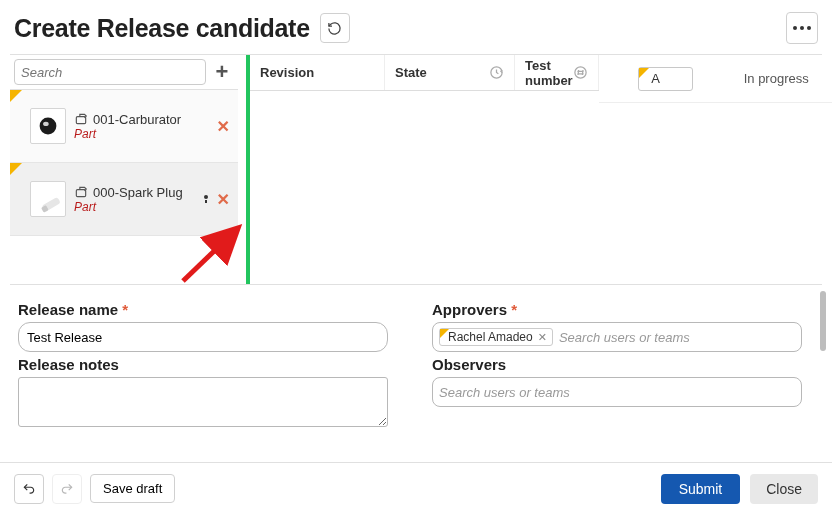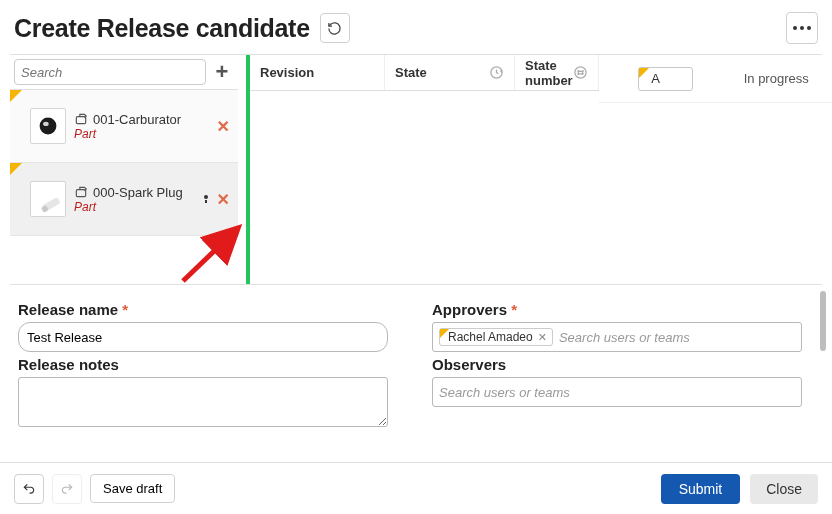--- a/index.html
+++ b/index.html
@@ -48,21 +48,21 @@
   .mini-input .flag { position:absolute; top:0; left:0; width:0; height:0; border-top:10px solid #f5b400; border-right:10px solid transparent; }
   .mini-input .val { font-size:13px; color:#333; padding-left:6px; }
   .head-icon, .cell-icon { color:#999; display:inline-flex; }
 
   .form-area { padding: 16px 8px 8px 8px; display:flex; gap:32px; border-top:1px solid #e0e0e0; position:relative; }
   .form-col { flex:1; display:flex; flex-direction:column; gap:4px; }
   .label { font-size:15px; font-weight:600; color:#222; }
   .req { color: #e05b3a; }
   .text-input { border:1px solid #b8b8b8; border-radius:12px; padding:6px 8px; font-size:13px; height:30px; width: 370px; }
   .textarea { border:1px solid #b8b8b8; border-radius:3px; padding:6px 8px; font-size:13px; height:50px; width:370px; resize:both; }
-  .chips-input { border:1px solid #b8b8b8; border-radius:3px; padding:11px 6px; display:flex; align-items:center; gap:6px; height:30px; width:370px; }
+  .chips-input { border:1px solid #b8b8b8; border-radius:8px; padding:11px 6px; display:flex; align-items:center; gap:6px; height:30px; width:370px; }
   .chip { background:#fff; border:1px solid #ccc; border-radius:3px; padding:1px 5px 1px 8px; display:flex; align-items:center; gap:5px; font-size:12px; position:relative; }
   .chip .flag { position:absolute; top:0; left:0; width:0; height:0; border-top:9px solid #f5b400; border-right:9px solid transparent; }
   .chip .x { color:#888; cursor:pointer; font-size:11px; }
   .chips-placeholder { color:#999; font-style:italic; font-size:13px; }
   .fake-scroll { position:absolute; right:-4px; top:6px; width:6px; height:60px; background:#bdbdbd; border-radius:3px; }
 
   .footer { position:absolute; left:0; right:0; bottom:0; height:52px; border-top:1px solid #e0e0e0; display:flex; align-items:center; justify-content:space-between; padding:0 14px; background:#fff; }
   .foot-left { display:flex; align-items:center; gap:8px; }
   .round-btn { width:30px; height:30px; border:1px solid #d0d0d0; border-radius:4px; background:#fff; display:flex; align-items:center; justify-content:center; cursor:pointer; }
   .round-btn.disabled { opacity:0.35; cursor:default; }
@@ -169,21 +169,21 @@
           <span>State</span>
           <span class="head-icon">
             <svg width="15" height="15" viewBox="0 0 24 24" fill="none" stroke="#aaa" stroke-width="2">
                 <circle cx="12" cy="12" r="9"></circle>
                 <path d="M12 7v5l3 2"></path>
                 <path d="M21 12l-2-2 2-2"></path>
               </svg>
           </span>
         </div>
         <div class="ghcell gh-pn">
-          <span>State number</span>
+          <span>Test number</span>
           <span class="head-icon">
             <svg width="15" height="15" viewBox="0 0 24 24" fill="none" stroke="#aaa" stroke-width="2">
                 <circle cx="12" cy="12" r="9"></circle>
                 <path d="M9 8l-1 8M16 8l-1 8M7 10h10M7 14h10"></path>
               </svg>
           </span>
         </div>
       </div>
       <div class="grid-row">
         <div class="gcell g-rev">

